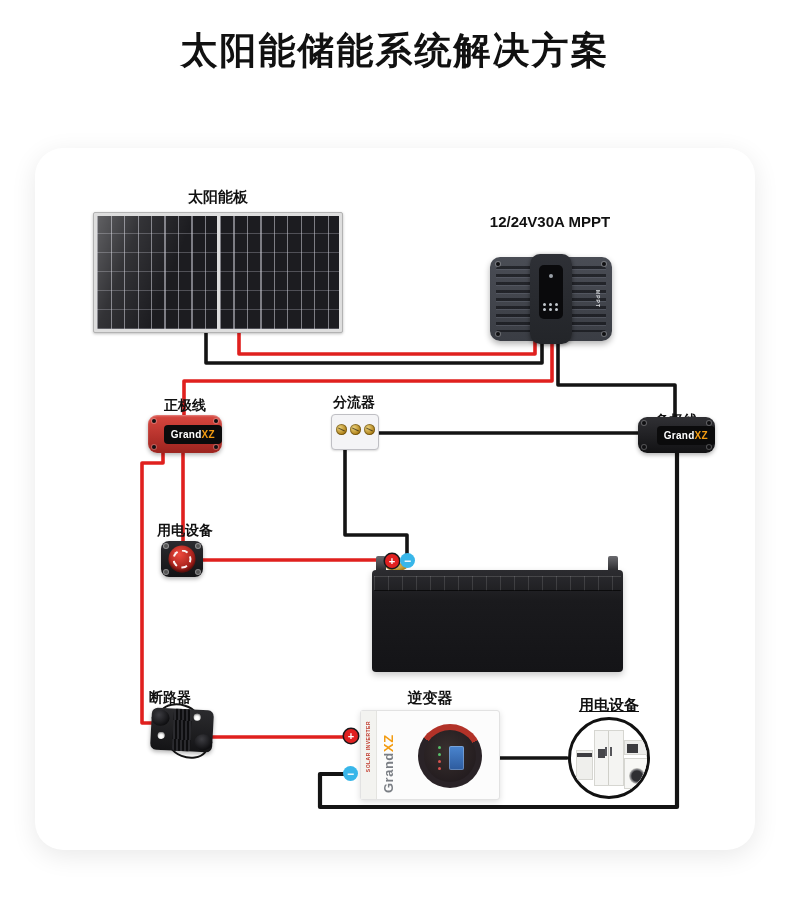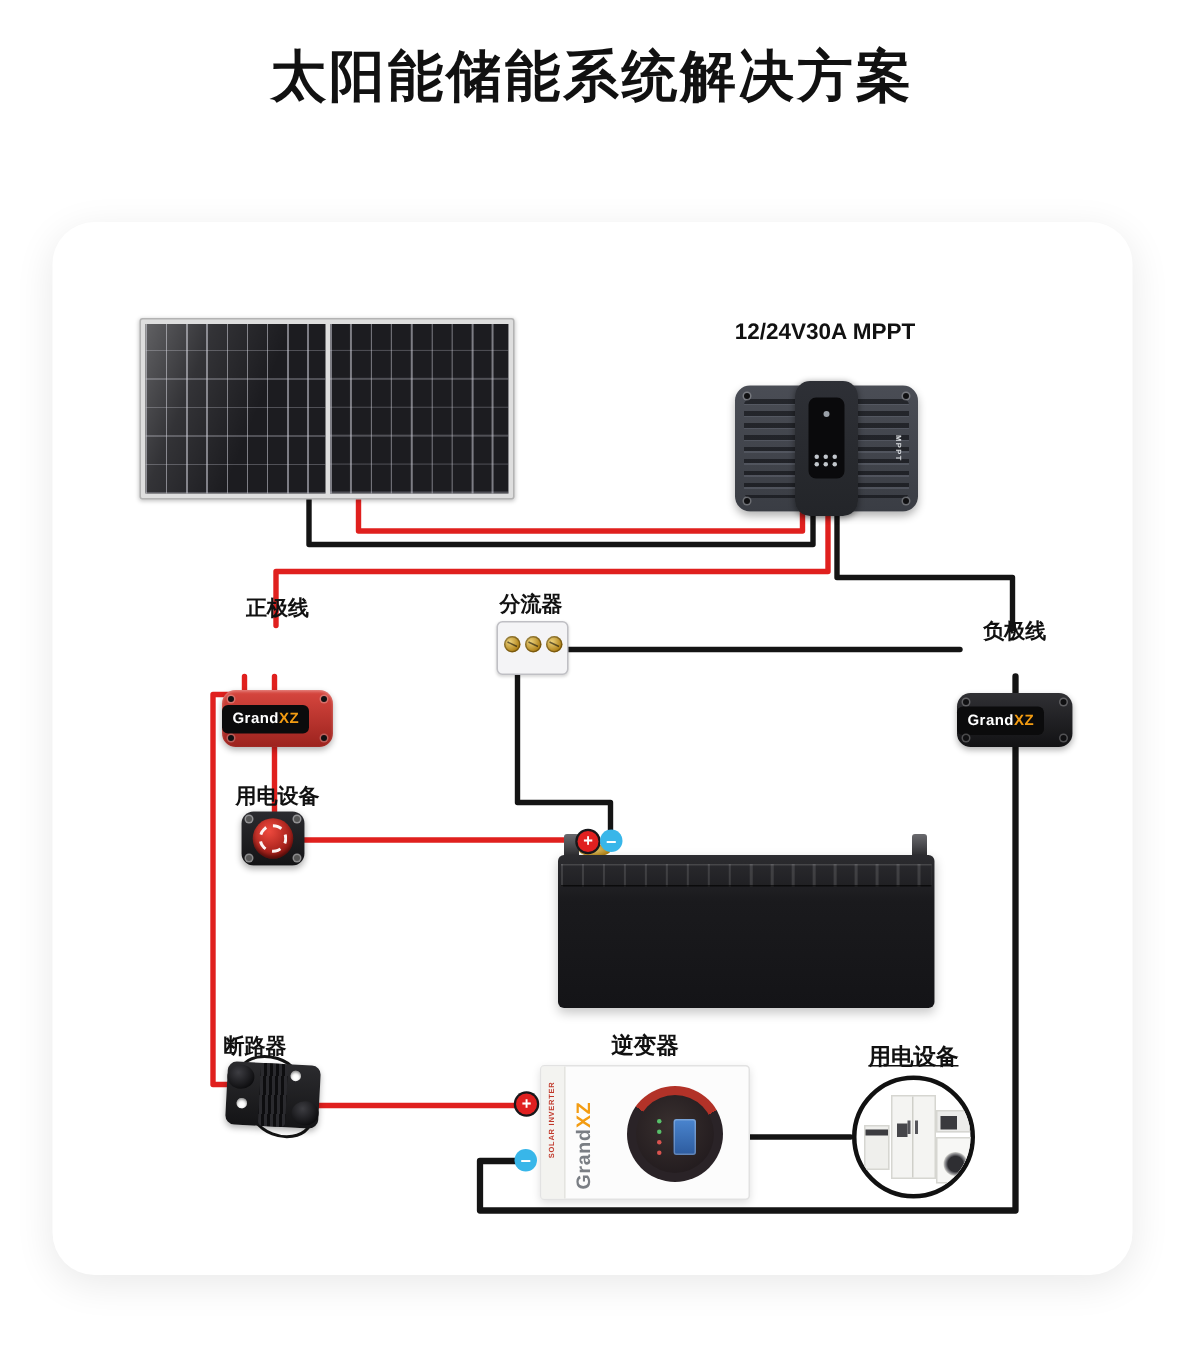--- a/index.html
+++ b/index.html
@@ -40,21 +40,21 @@
   .mppt-screen{position:absolute;left:50%;top:11px;transform:translateX(-50%);width:24px;height:54px;
     background:#0a0a0c;border-radius:5px;}
   .mppt-led{position:absolute;top:9px;left:50%;transform:translateX(-50%);width:4px;height:4px;border-radius:50%;background:#9aa0a8;}
   .mppt-grid{position:absolute;bottom:8px;left:50%;transform:translateX(-50%);display:grid;grid-template-columns:repeat(3,4px);grid-gap:2px;}
   .mppt-grid i{width:3px;height:3px;background:#c2c7cd;border-radius:50%;}
   .mppt-side{position:absolute;right:11px;top:50%;transform:translateY(-50%);writing-mode:vertical-rl;
     font-size:5px;font-weight:bold;color:#dadde0;letter-spacing:1px;}
   .screw{position:absolute;width:4px;height:4px;border-radius:50%;background:#101012;box-shadow:0 0 0 1px rgba(255,255,255,.25);}
 
   
-  .busbar{position:absolute;border-radius:9px;display:flex;align-items:center;justify-content:flex-start;margin-top:45px;}
+  .busbar{position:absolute;border-radius:9px;display:flex;align-items:center;justify-content:flex-end;}
   .busbar.pos{left:148px;top:415px;width:74px;height:38px;
     background:linear-gradient(180deg,#d8473f,var(--busbar-red,#9c231e));box-shadow:inset 0 1px 2px rgba(255,255,255,.35),0 2px 4px rgba(0,0,0,.3);}
   .busbar.neg{left:638px;top:417px;width:77px;height:36px;
     background:linear-gradient(180deg,#303034,#121214);box-shadow:0 2px 4px rgba(0,0,0,.3);}
   .busbar-face{background:#0b0b0c;border-radius:4px;padding:4px 7px;font-size:10px;font-weight:bold;
     color:#fff;letter-spacing:.3px;white-space:nowrap;}
   .accent{color:var(--brand-orange,#f39c12);}
 
   
   .shunt{position:absolute;left:331px;top:414px;width:46px;height:34px;background:#f4f4f6;
@@ -155,20 +155,21 @@
     <polyline class="wire red" points="183,451 183,543"></polyline>
     <polyline class="wire red" points="163,451 163,463 142,463 142,723 158,723"></polyline>
     <polyline class="wire red" points="202,560 387,560"></polyline>
     <polyline class="wire red" points="212,737 346,737"></polyline>
     <polyline class="wire blk thick" points="677,451 677,807 320,807 320,774 346,774"></polyline>
     <polyline class="wire blk" points="498,758 567,758"></polyline>
     <path class="wire blk thin" d="M163,722 C152,702 186,699 196,713"></path>
     <path class="wire blk thin" d="M170,747 C182,764 212,760 207,741"></path>
   </svg>
 
+  <div class="lbl" style="left:93px;top:188px;width:250px;">太阳能板</div>
   <div class="solar-panel">
     <div class="solar-half"></div>
     <div class="solar-half"></div>
     <div class="solar-sheen"></div>
   </div>
 
   <div class="lbl" style="left:460px;top:213px;width:180px;">
     <div>12/24V30A MPPT</div>
   </div>
   <div class="mppt">

